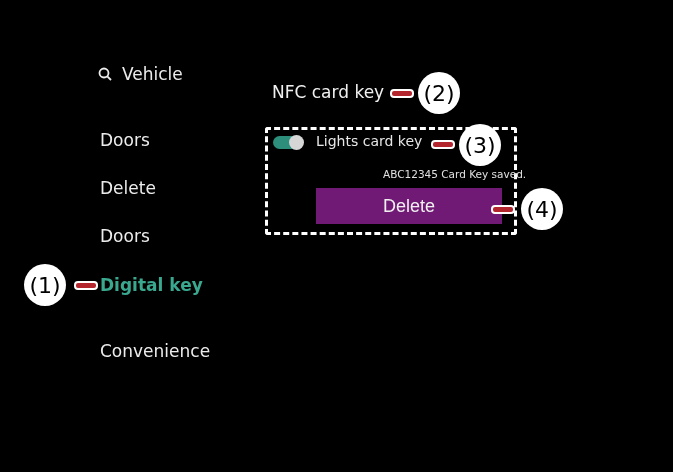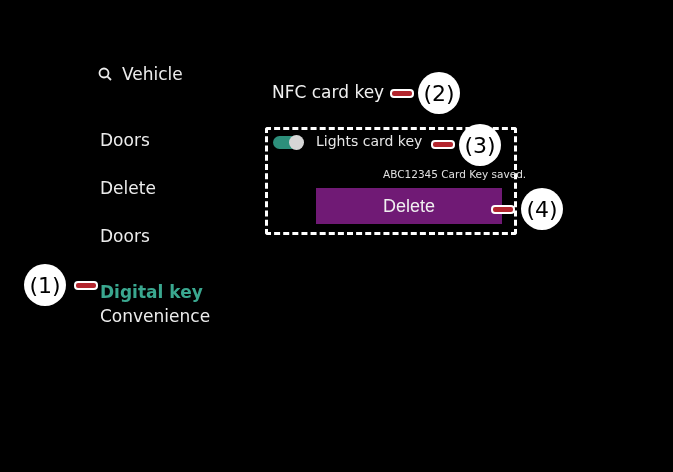--- a/index.html
+++ b/index.html
@@ -54,24 +54,24 @@
   </div>
   <div class="nav-item" style="top:130px;">
     <span>Doors</span>
   </div>
   <div class="nav-item" style="top:178px;">
     <span>Delete</span>
   </div>
   <div class="nav-item" style="top:226px;">
     <span>Doors</span>
   </div>
-  <div class="nav-item active" style="top:282px;">
+  <div class="nav-item active" style="top:275px;">
     <span>Digital key</span>
   </div>
-  <div class="nav-item" style="top:306px;">
+  <div class="nav-item" style="top:341px;">
     <span>Convenience</span>
   </div>
 </div>
 
 <div class="title">NFC card key</div>
 
 <div class="dashed-box"></div>
 
 <div class="toggle">
   <div class="knob"></div>

